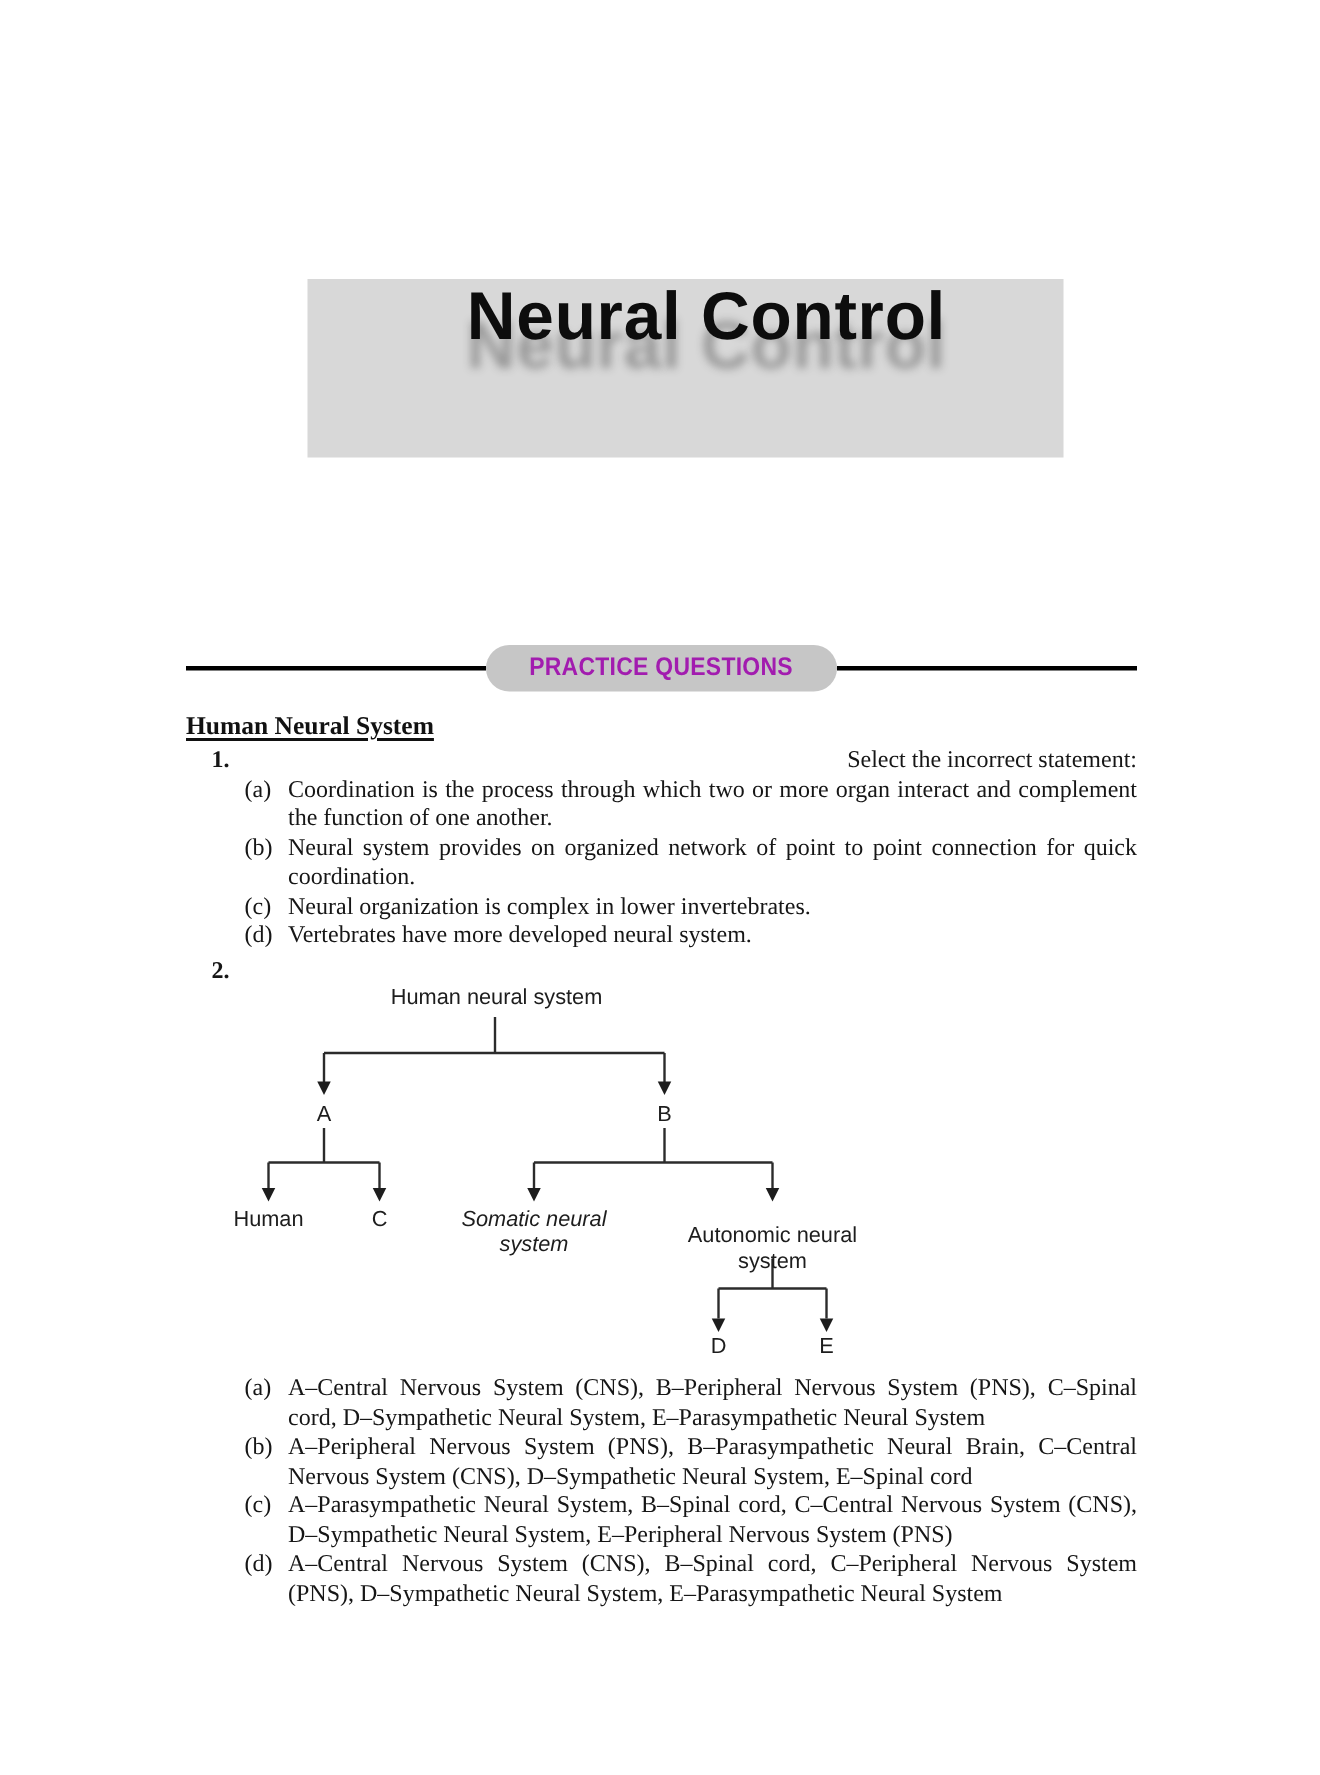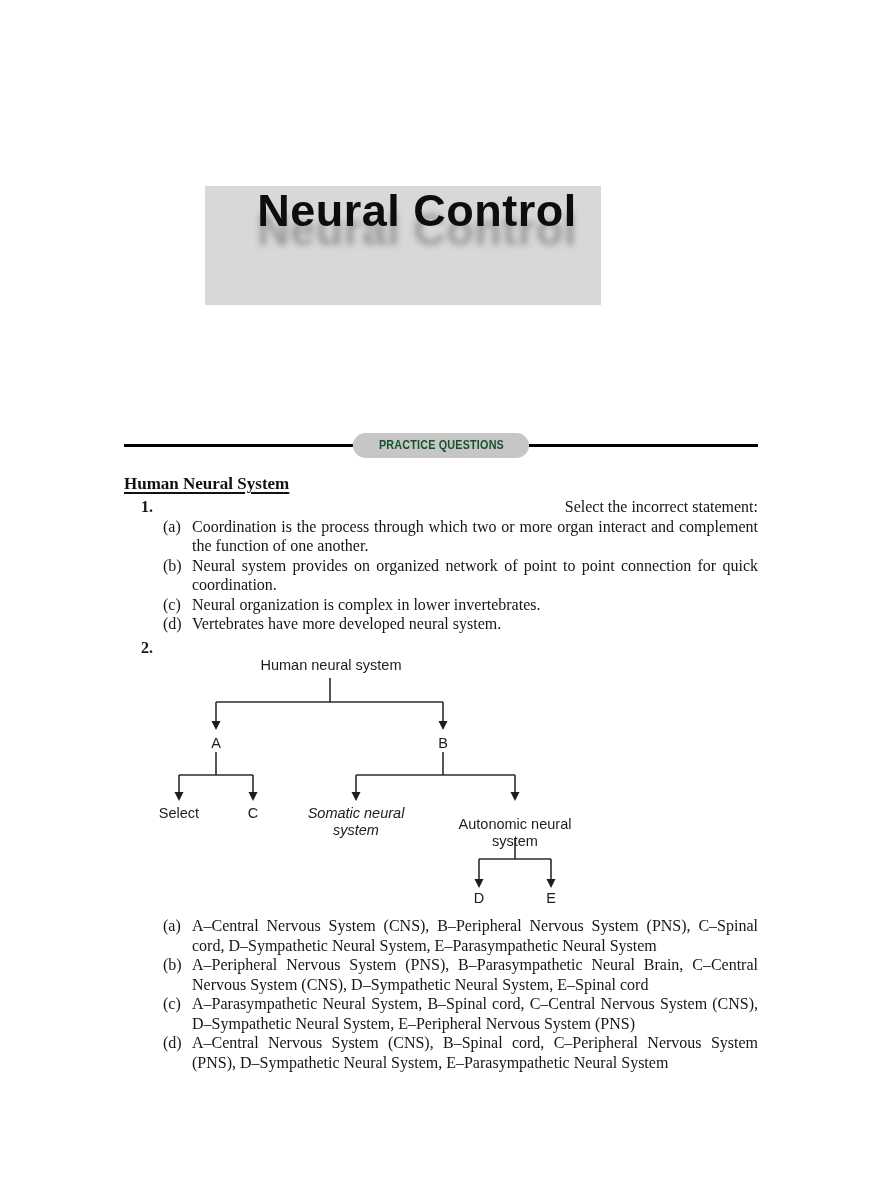--- a/index.html
+++ b/index.html
@@ -9,21 +9,21 @@
     width:880px; height:1183px;
     background:#ffffff;
     font-family:"Liberation Serif", serif;
     color:#161616;
     overflow:hidden;
   }
 
   
   .title-box {
     position:absolute; left:205px; top:186px;
-    width:396px; height:119px;
+    width:504px; height:119px;
     background:#d8d8d8;
   }
   .title-line {
     position:relative;
     text-align:center;
     font-family:"Liberation Sans", sans-serif;
     font-weight:bold;
     font-size:45px;
     line-height:61px;
     letter-spacing:0.5px;
@@ -40,22 +40,22 @@
     width:634px; height:32px;
     display:flex; align-items:center;
   }
   .rule { flex:1; height:3px; background:#000000; }
   .pill {
     background:#c6c6c6;
     border-radius:17px;
     padding:5px 19px 6px 19px;
     font-family:"Liberation Sans", sans-serif;
     font-weight:bold;
-    font-size:12px;
-    color:#14532d;
+    font-size:17px;
+    color:#a21caf;
     white-space:nowrap;
   }
   .pill span { display:inline-block; transform:scaleX(0.90); transform-origin:center; letter-spacing:0.2px; }
 
   
   .topic-heading {
     position:absolute; left:124px; top:474px;
     font-weight:bold; font-size:17px;
     text-decoration:underline;
     text-decoration-thickness:1.5px;
@@ -163,21 +163,21 @@
         <polygon points="248.5,142 257.5,142 253,151"></polygon>
         <polygon points="351.5,142 360.5,142 356,151"></polygon>
         <polygon points="510.5,142 519.5,142 515,151"></polygon>
         <polygon points="474.5,229 483.5,229 479,238"></polygon>
         <polygon points="546.5,229 555.5,229 551,238"></polygon>
       </g>
     </svg>
     <div class="dnode" style="left:331px; top:7px;">Human neural system</div>
     <div class="dnode" style="left:216px; top:85px;">A</div>
     <div class="dnode" style="left:443px; top:85px;">B</div>
-    <div class="dnode" style="left:179px; top:155px;">Select</div>
+    <div class="dnode" style="left:179px; top:155px;">Human</div>
     <div class="dnode" style="left:253px; top:155px;">C</div>
     <div class="dnode" style="left:356px; top:155px; white-space:pre-line;font-style:italic;">Somatic neural
 system</div>
     <div class="dnode" style="left:515px; top:166px; white-space:pre-line;">Autonomic neural
 system</div>
     <div class="dnode" style="left:479px; top:240px;">D</div>
     <div class="dnode" style="left:551px; top:240px;">E</div>
   </div>
 
   <div class="qblock identify-block">

